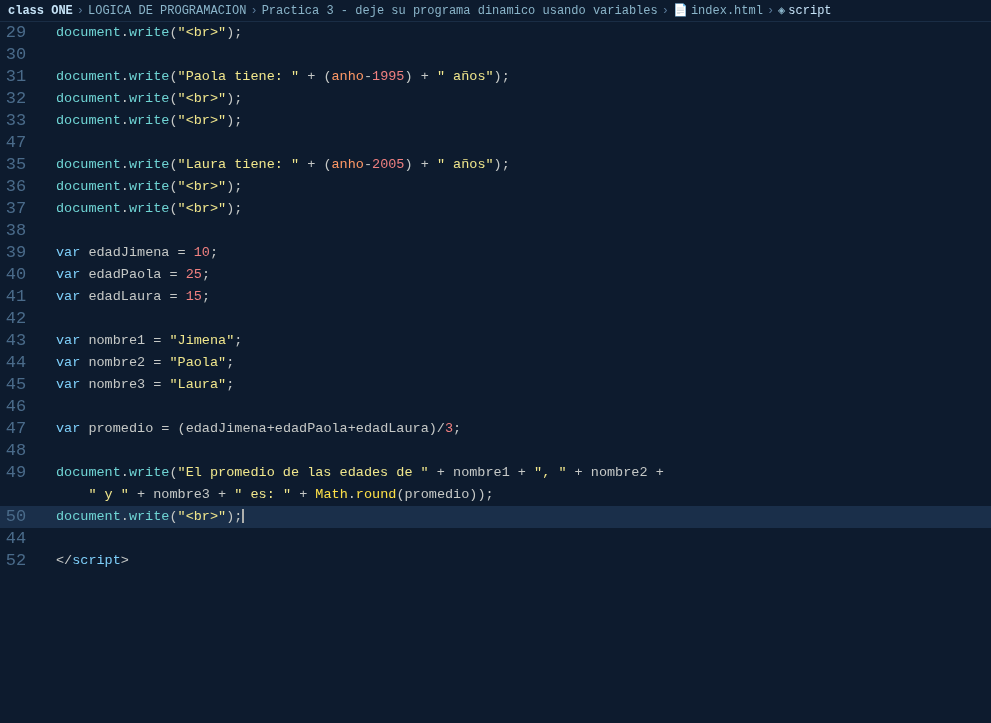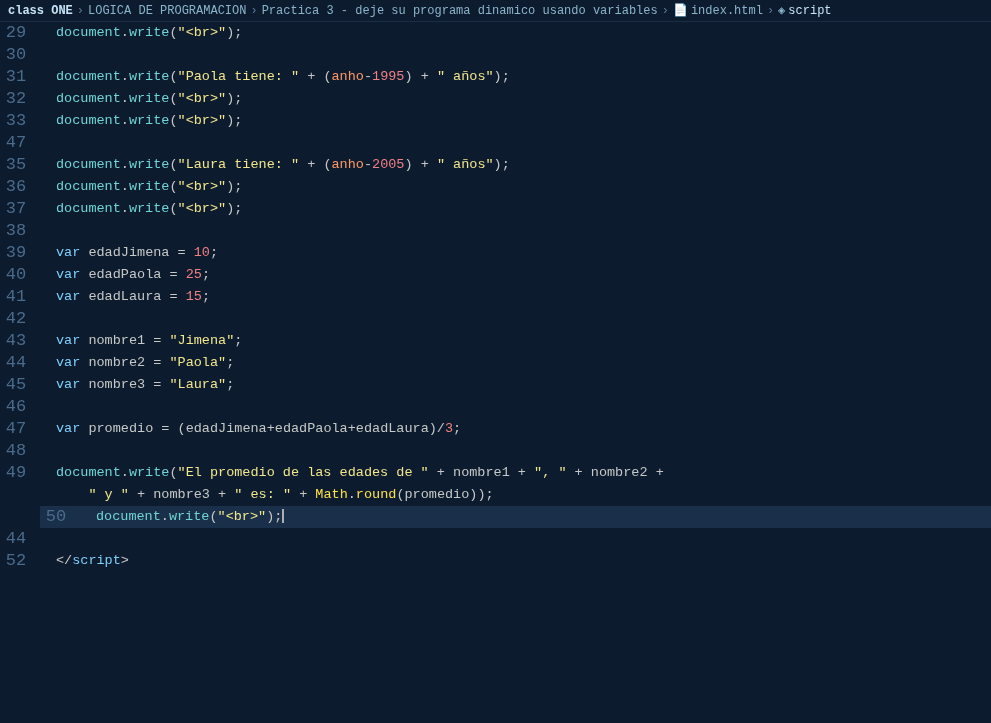--- a/index.html
+++ b/index.html
@@ -63,21 +63,20 @@
 
     .code-line {
       display: flex;
       align-items: stretch;
       min-height: 22px;
       line-height: 22px;
     }
 
     .code-line.highlighted {
       background: #1a2f4a;
-      margin-left: 40px;
     }
 
     .line-number {
       width: 48px;
       min-width: 48px;
       text-align: center;
       padding-right: 16px;
       color: #4a6b8a;
       user-select: none;
       font-size: 17px;

